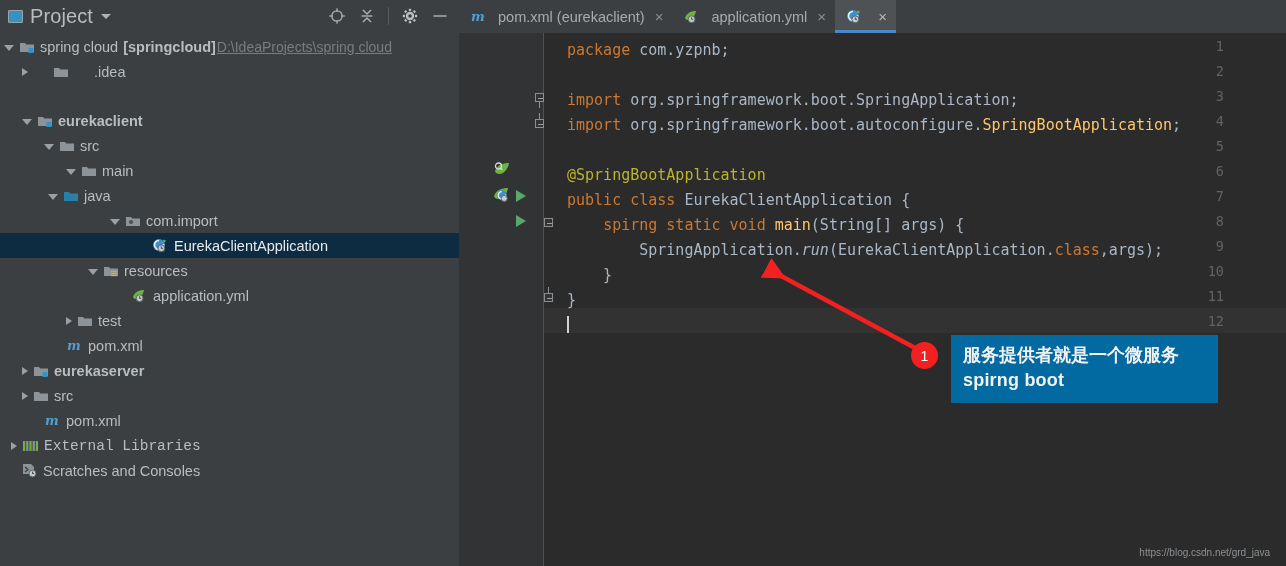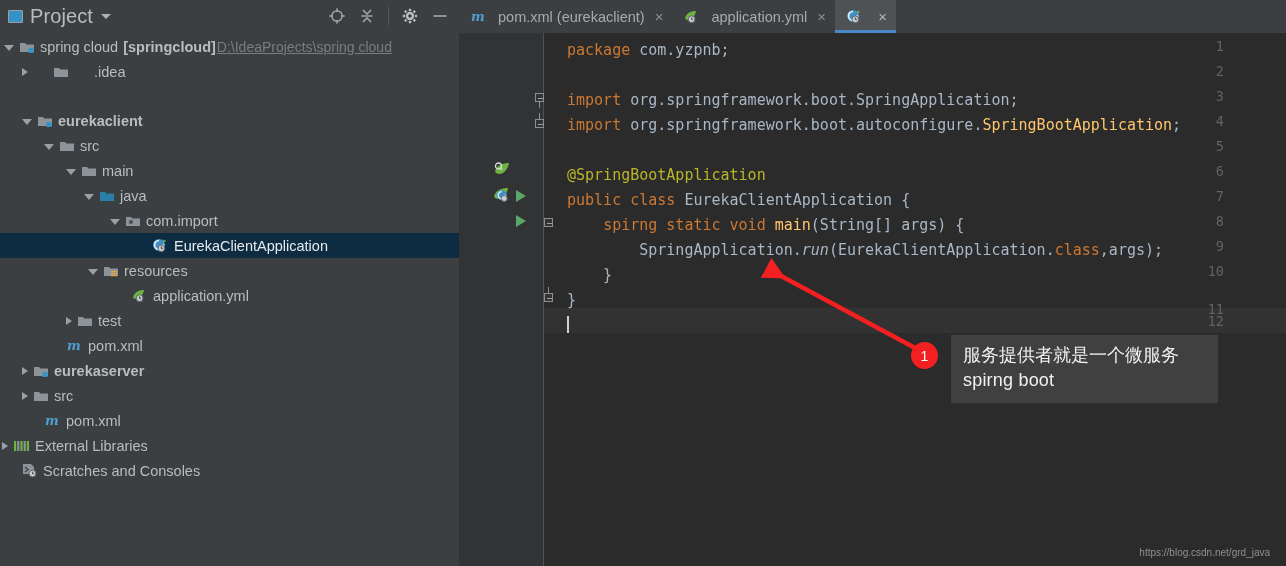--- a/index.html
+++ b/index.html
@@ -131,23 +131,23 @@
   }
   .watermark {
     position: absolute; right: 16px; bottom: 8px;
     color: #8c9194; font-size: 10px;
   }
 
   
   .overlay { position: absolute; left: 0; top: 0; width: 1286px; height: 566px; pointer-events: none; }
   .callout {
     position: absolute; left: 951px; top: 335px; width: 267px;
-    background: #404040; color: #f2f2f2;
+    background: #0369a1; color: #f2f2f2;
     padding: 8px 10px 10px 12px; box-sizing: border-box;
-    font-size: 18px; line-height: 25px;
+    font-size: 18px; line-height: 25px; font-weight: bold;
   }
   .callout .l2 { letter-spacing: .2px; }
   .badge {
     position: absolute; left: 911px; top: 342px;
     width: 27px; height: 27px; border-radius: 50%;
     background: #f22020; color: #ffffff;
     font-size: 14px; display: flex; align-items: center; justify-content: center;
   }
 </style>
 </head>
@@ -252,21 +252,21 @@
       <div class="row" style="padding-left:66px;">
         <span class="arrow open"></span>
         <span class="ico">
           <svg width="16" height="14" viewBox="0 0 16 14">
               <path d="M1 3h5l1.3 1.6H15V12H1z" fill="#8d9499"></path>
             </svg>
         </span>
         <span>main</span>
       </div>
 
-      <div class="row" style="padding-left:84px;">
+      <div class="row" style="padding-left:48px;">
         <span class="arrow open"></span>
         <span class="ico">
           <svg width="16" height="14" viewBox="0 0 16 14">
               <path d="M1 3h5l1.3 1.6H15V12H1z" fill="#2a7fa8"></path>
             </svg>
         </span>
         <span>java</span>
       </div>
 
       <div class="row" style="padding-left:110px;">
@@ -362,21 +362,21 @@
       <div class="row" style="padding-left:44px;">
         <span class="ico">
           <svg width="17" height="15" viewBox="0 0 17 15">
               <text x="1" y="12" font-family="DejaVu Serif, serif" font-size="13" font-style="italic" font-weight="bold" fill="#4f9fd0">m</text>
             </svg>
         </span>
         <span>pom.xml</span>
       </div>
 
 
-      <div class="row" style="padding-left:2px;">
+      <div class="row" style="padding-left:11px;font-family:Liberation Mono, monospace;">
         <span class="arrow"></span>
         <span class="ico">
           <svg width="17" height="14" viewBox="0 0 17 14">
             <rect x="1" y="2" width="2.2" height="10" fill="#6cb33f"></rect>
             <rect x="4.2" y="2" width="2.2" height="10" fill="#8d9499"></rect>
             <rect x="7.4" y="2" width="2.2" height="10" fill="#6cb33f"></rect>
             <rect x="10.6" y="2" width="2.2" height="10" fill="#8d9499"></rect>
             <rect x="13.8" y="2" width="2.2" height="10" fill="#6cb33f"></rect>
           </svg>
         </span>
@@ -443,21 +443,21 @@
       <div class="lineno" style="top:5px;">1</div>
       <div class="lineno" style="top:30px;">2</div>
       <div class="lineno" style="top:55px;">3</div>
       <div class="lineno" style="top:80px;">4</div>
       <div class="lineno" style="top:105px;">5</div>
       <div class="lineno" style="top:130px;">6</div>
       <div class="lineno" style="top:155px;">7</div>
       <div class="lineno" style="top:180px;">8</div>
       <div class="lineno" style="top:205px;">9</div>
       <div class="lineno" style="top:230px;">10</div>
-      <div class="lineno" style="top:268px;">11</div>
+      <div class="lineno" style="top:255px;">11</div>
       <div class="lineno" style="top:280px;">12</div>
 
       <div class="gico" style="left:34px; top:128px;">
         <svg width="19" height="18" viewBox="0 0 19 18">
           <path d="M2 10c2-6 8-8 14-8-1 6-5 11-9.5 11C4 13 2.4 12 2 10z" fill="#6cb33f"></path>
           <circle cx="5.5" cy="5" r="3" fill="none" stroke="#d7dbde" stroke-width="1.3"></circle>
           <line x1="7.6" y1="7.1" x2="9.4" y2="8.9" stroke="#d7dbde" stroke-width="1.3"></line>
         </svg>
       </div>
       <div class="gico" style="left:33px; top:153px;">

